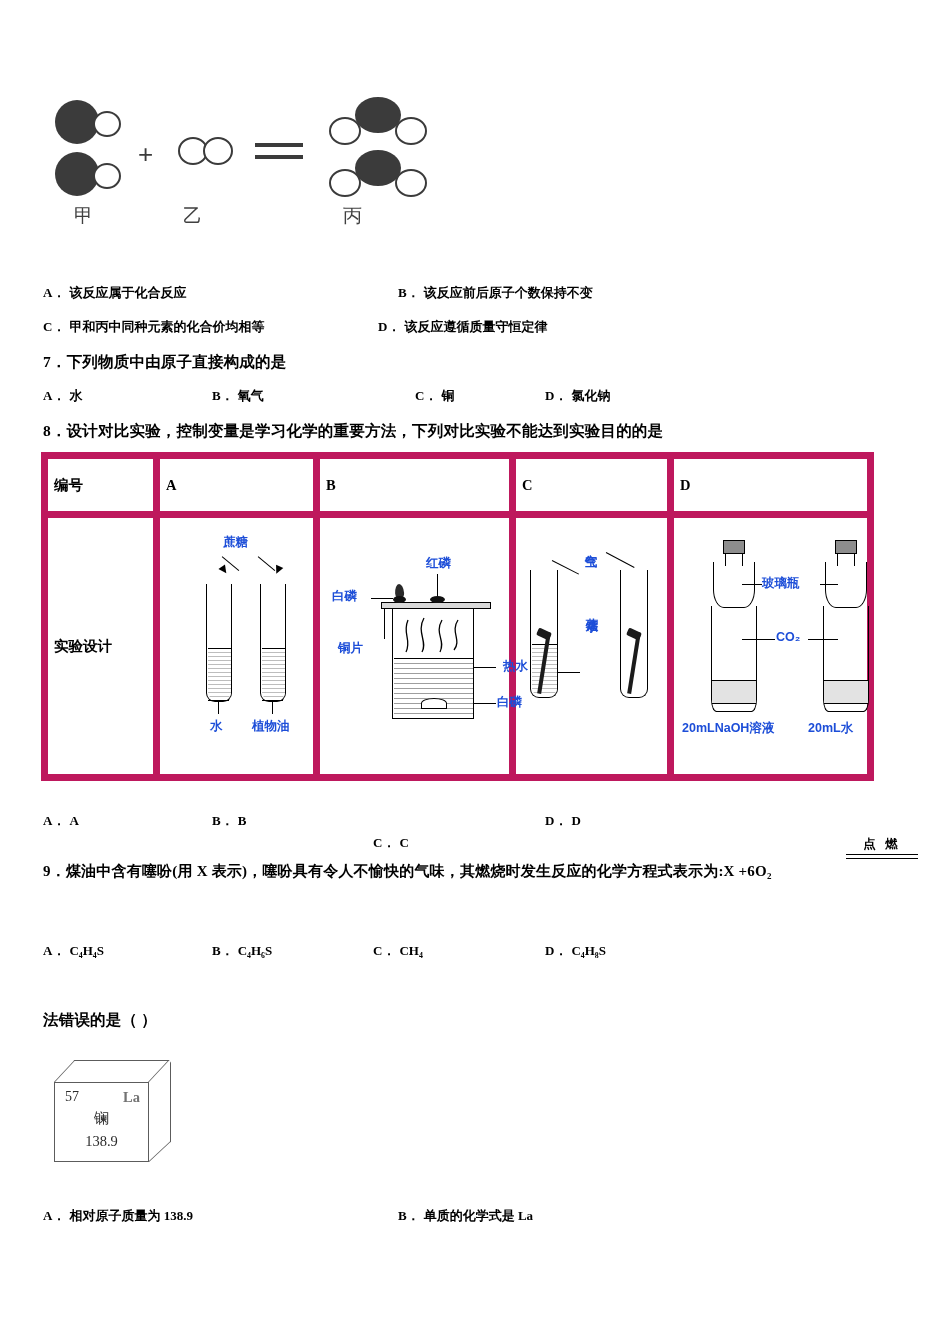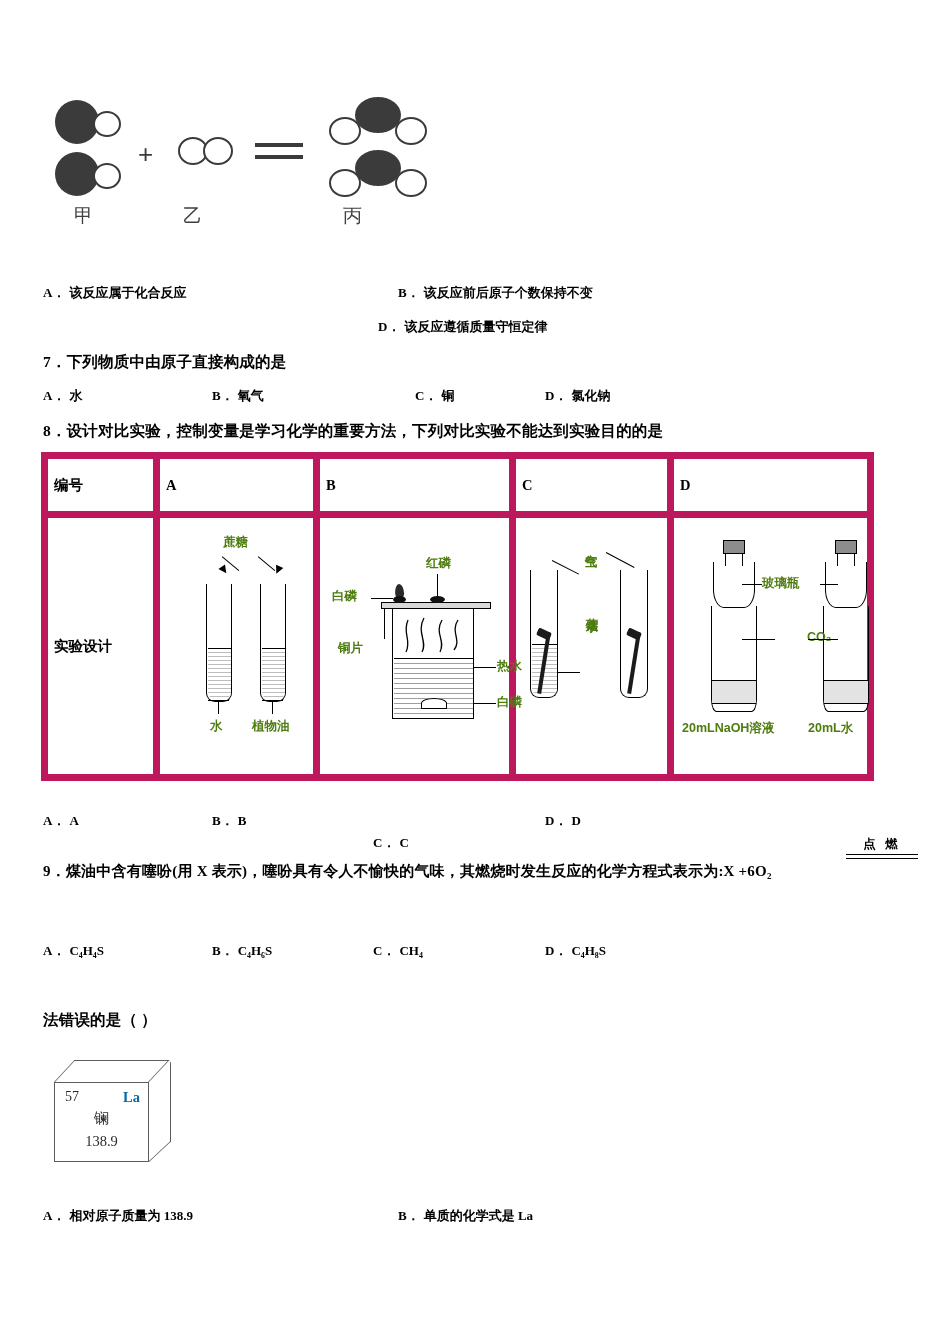--- a/index.html
+++ b/index.html
@@ -104,21 +104,21 @@
   .diagram-cell { height: 248px; position: relative; padding: 0; }
   .purpose-cell { height: 86px; line-height: 1.85; }
   .purpose-cell .ln { display: block; }
 
   
   .cellbox { position: relative; width: 100%; height: 100%; }
   .tinylabel {
     position: absolute;
     font-size: 12.5px;
     font-family: "Liberation Sans", "DejaVu Sans", sans-serif;
-    color: #4d7c0f;
+    color: #1d4ed8;
     white-space: nowrap;
   }
   .tube {
     position: absolute;
     border: 1.4px solid #000;
     border-top: none;
     border-radius: 0 0 9px 9px;
     box-sizing: border-box;
     background: #fff;
   }
@@ -281,21 +281,21 @@
     font-size: 14px;
     font-family: "Liberation Serif", serif;
     color: #2b2b2b;
   }
   .cube-sym {
     position: absolute;
     right: 8px; top: 6px;
     font-size: 14.5px;
     font-weight: bold;
     font-family: "Liberation Serif", serif;
-    color: #0369a1;
+    color: #737373;
   }
   .cube-name {
     position: absolute;
     left: 0; right: 0; top: 26px;
     text-align: center;
     font-size: 15px;
     font-family: "Liberation Sans", "DejaVu Sans", sans-serif;
     color: #2b2b2b;
   }
   .cube-mass {
@@ -363,20 +363,23 @@
     <div class="mol-label" style="left:29px;top:108px;">甲</div>
     <div class="mol-label" style="left:138px;top:108px;">乙</div>
     <div class="mol-label" style="left:298px;top:108px;">丙</div>
   </div>
 
   <div class="opt" style="left:43px;top:284px;">
     <span class="optlabel">A．</span><span>该反应属于化合反应</span>
   </div>
   <div class="opt" style="left:398px;top:284px;">
     <span class="optlabel">B．</span><span>该反应前后原子个数保持不变</span>
+  </div>
+  <div class="opt" style="left:43px;top:318px;">
+    <span class="optlabel">C．</span><span>甲和丙中同种元素的化合价均相等</span>
   </div>
   <div class="opt" style="left:378px;top:318px;">
     <span class="optlabel">D．</span><span>该反应遵循质量守恒定律</span>
   </div>
 
   <div class="qline" style="left:43px;top:352px;">7．下列物质中由原子直接构成的是</div>
   <div class="opt" style="left:43px;top:387px;">
     <span class="optlabel">A．</span><span>水</span>
   </div>
   <div class="opt" style="left:212px;top:387px;">
@@ -460,21 +463,21 @@
             <path d="M10 40 C 16 28, 6 22, 12 8" stroke="#000" stroke-width="1.3" fill="none"></path>
             <path d="M26 40 C 32 30, 20 20, 28 6" stroke="#000" stroke-width="1.3" fill="none"></path>
             <path d="M44 40 C 50 28, 38 22, 46 8" stroke="#000" stroke-width="1.3" fill="none"></path>
             <path d="M58 38 C 66 28, 54 20, 62 8" stroke="#000" stroke-width="1.3" fill="none"></path>
           </svg>
 
           <div class="hotwater" style="left:67.5px;top:136px;width:79px;height:60px;"></div>
           <div class="blob" style="left:95px;top:176px;width:24px;height:9px;background:#fff;border:1.3px solid #000;border-radius:50% 50% 0 0;"></div>
 
           <div class="lead" style="left:148px;top:145px;width:22px;"></div>
-          <div class="tinylabel" style="left:171px;top:136px;">热水</div>
+          <div class="tinylabel" style="left:177px;top:136px;">热水</div>
 
           <div class="lead" style="left:148px;top:181px;width:22px;"></div>
           <div class="tinylabel" style="left:171px;top:172px;">白磷</div>
         </div>
       </td>
 
       <td class="diagram-cell">
         <div class="cellbox">
 
           <div class="tinylabel" style="left:60px;top:22px;writing-mode:vertical-rl;text-orientation:upright;letter-spacing:1px;">空气</div>
@@ -510,21 +513,21 @@
           <div class="bot-neck" style="left:157px;top:32px;width:18px;height:12px;"></div>
           <div class="bot-shoulder" style="left:145px;top:40px;width:42px;height:46px;"></div>
           <div class="bot-body" style="left:143px;top:84px;width:46px;height:106px;"></div>
           <div class="bot-liquid" style="left:144px;top:158px;width:44px;height:24px;"></div>
 
           <div class="lead" style="left:62px;top:62px;width:20px;"></div>
           <div class="tinylabel" style="left:82px;top:53px;">玻璃瓶</div>
           <div class="lead" style="left:140px;top:62px;width:18px;"></div>
 
           <div class="lead" style="left:62px;top:117px;width:33px;"></div>
-          <div class="tinylabel" style="left:96px;top:108px;margin-left:31px;">CO₂</div>
+          <div class="tinylabel" style="left:96px;top:108px;">CO₂</div>
           <div class="lead" style="left:128px;top:117px;width:30px;"></div>
 
           <div class="tinylabel" style="left:2px;top:198px;">20mLNaOH溶液</div>
           <div class="tinylabel" style="left:128px;top:198px;">20mL水</div>
         </div>
       </td>
     </tr>
 
   </tbody>
     </table>

